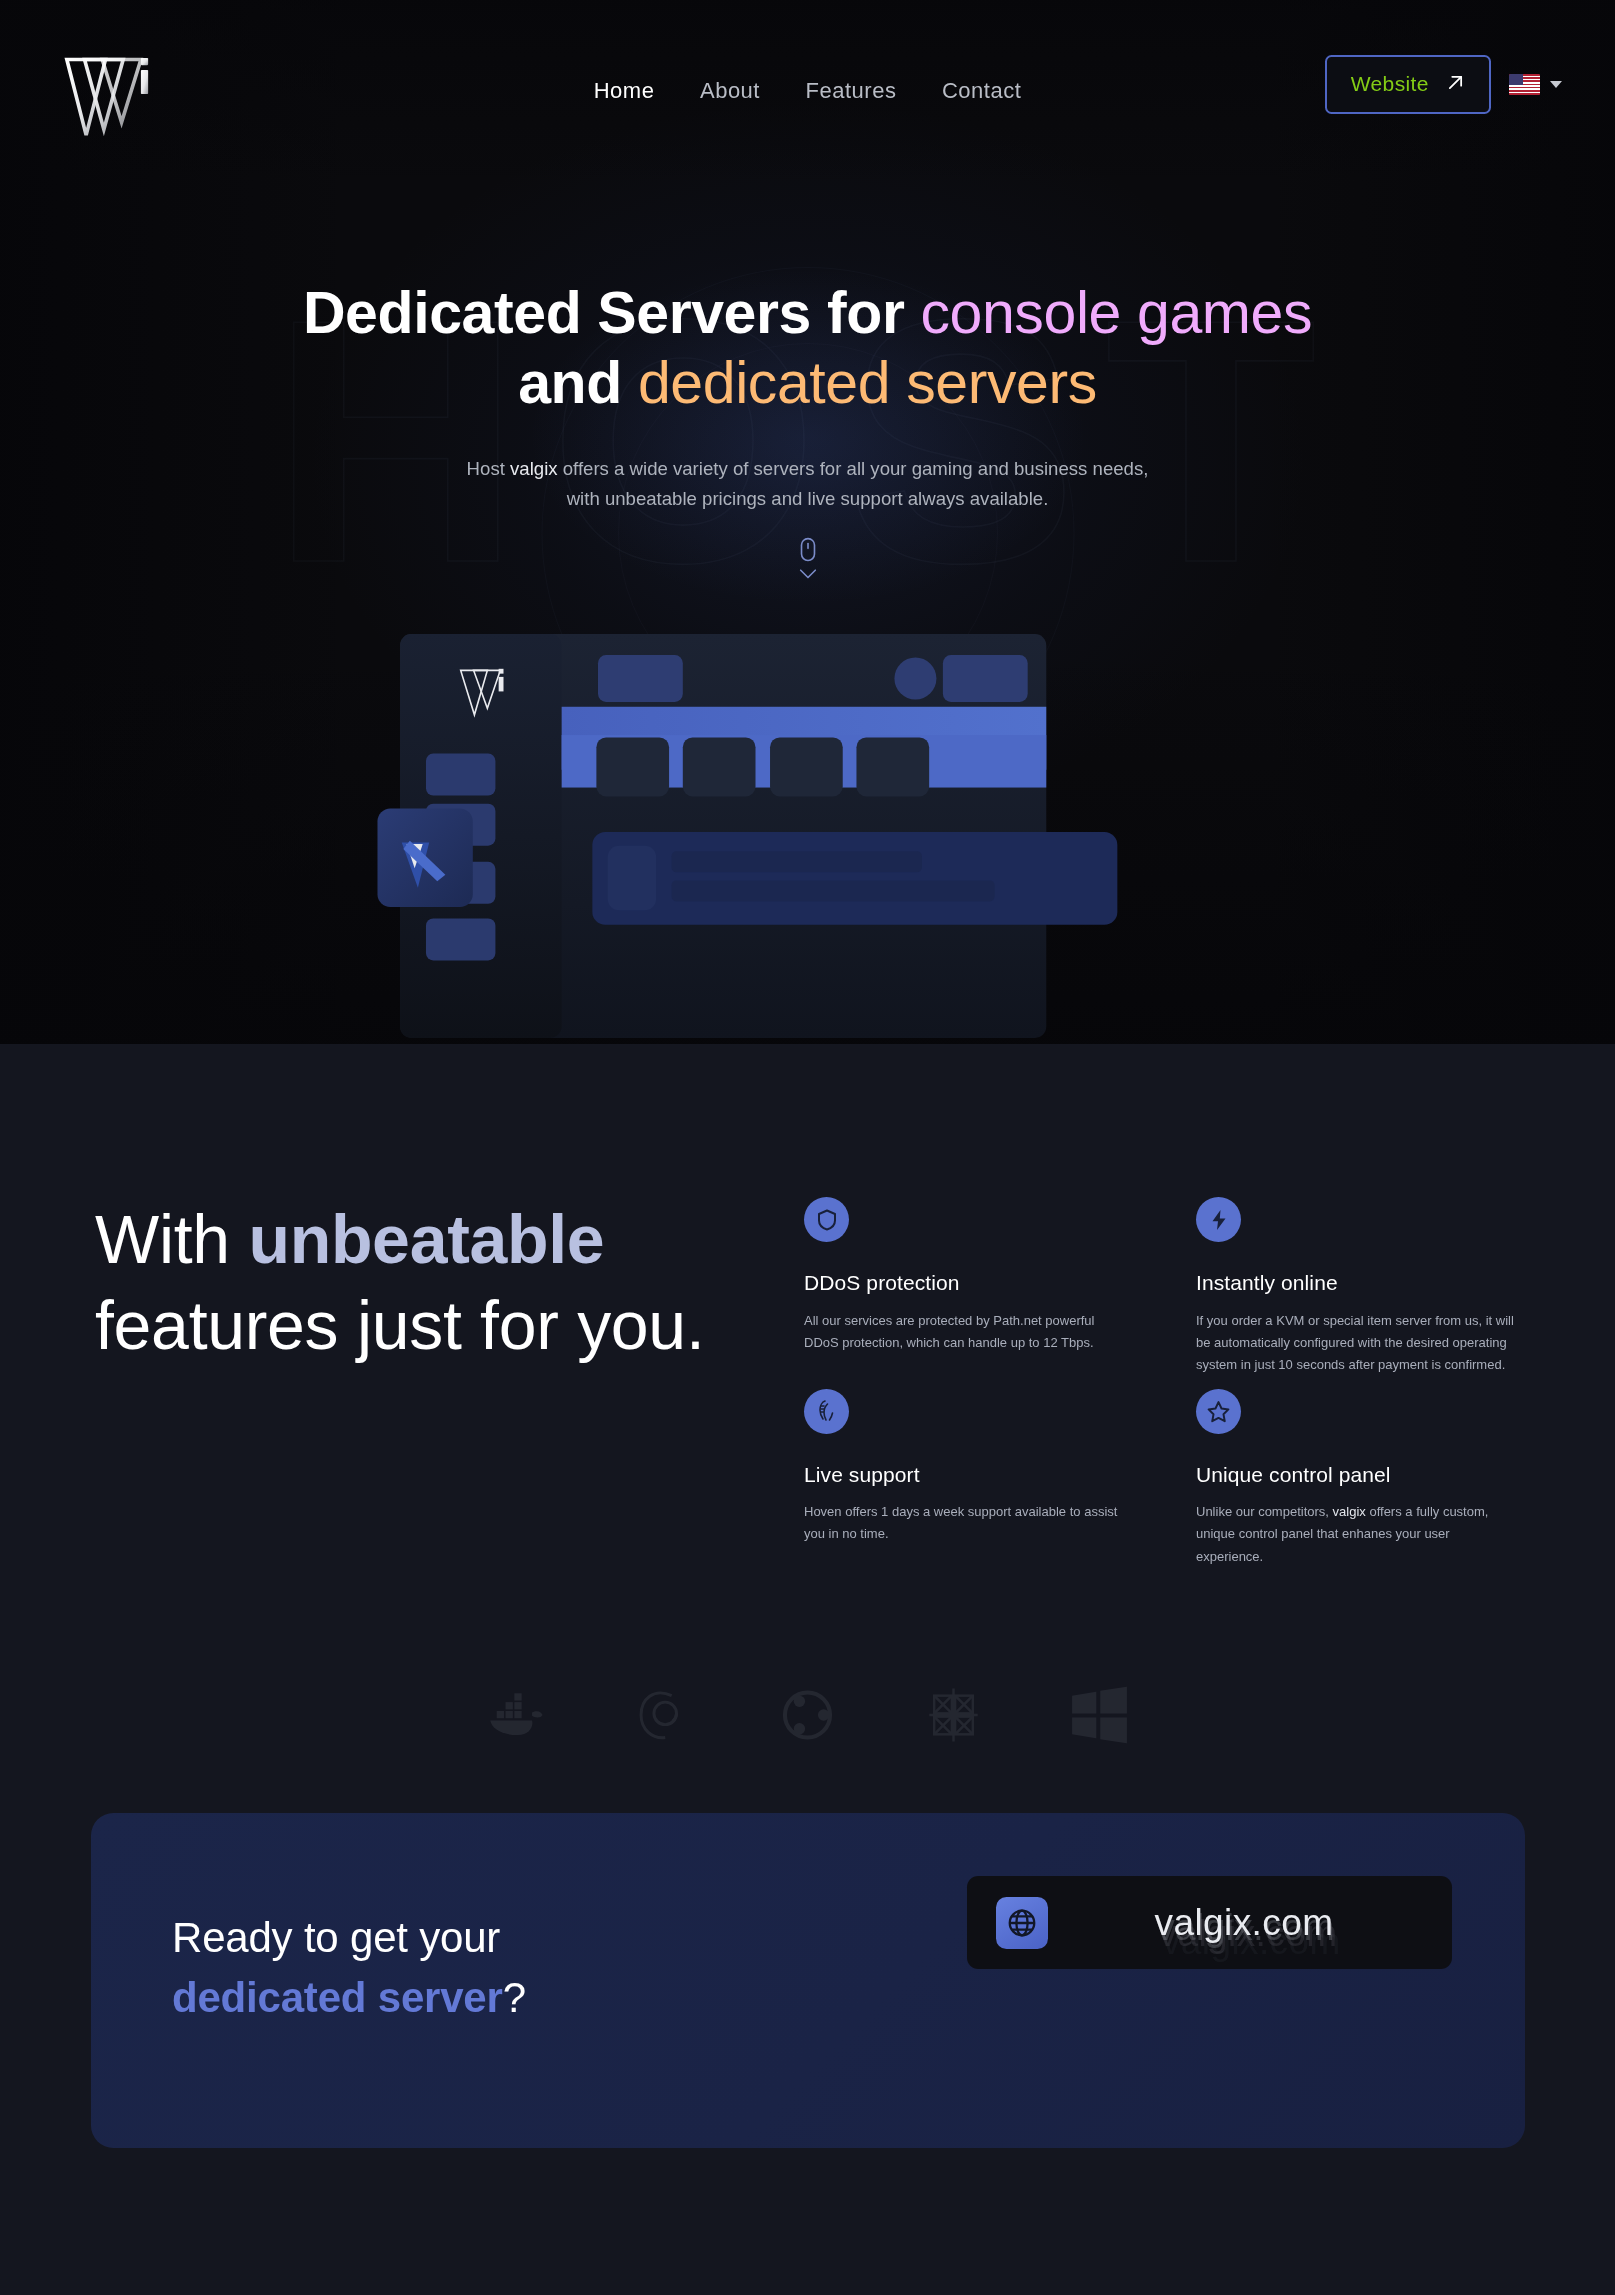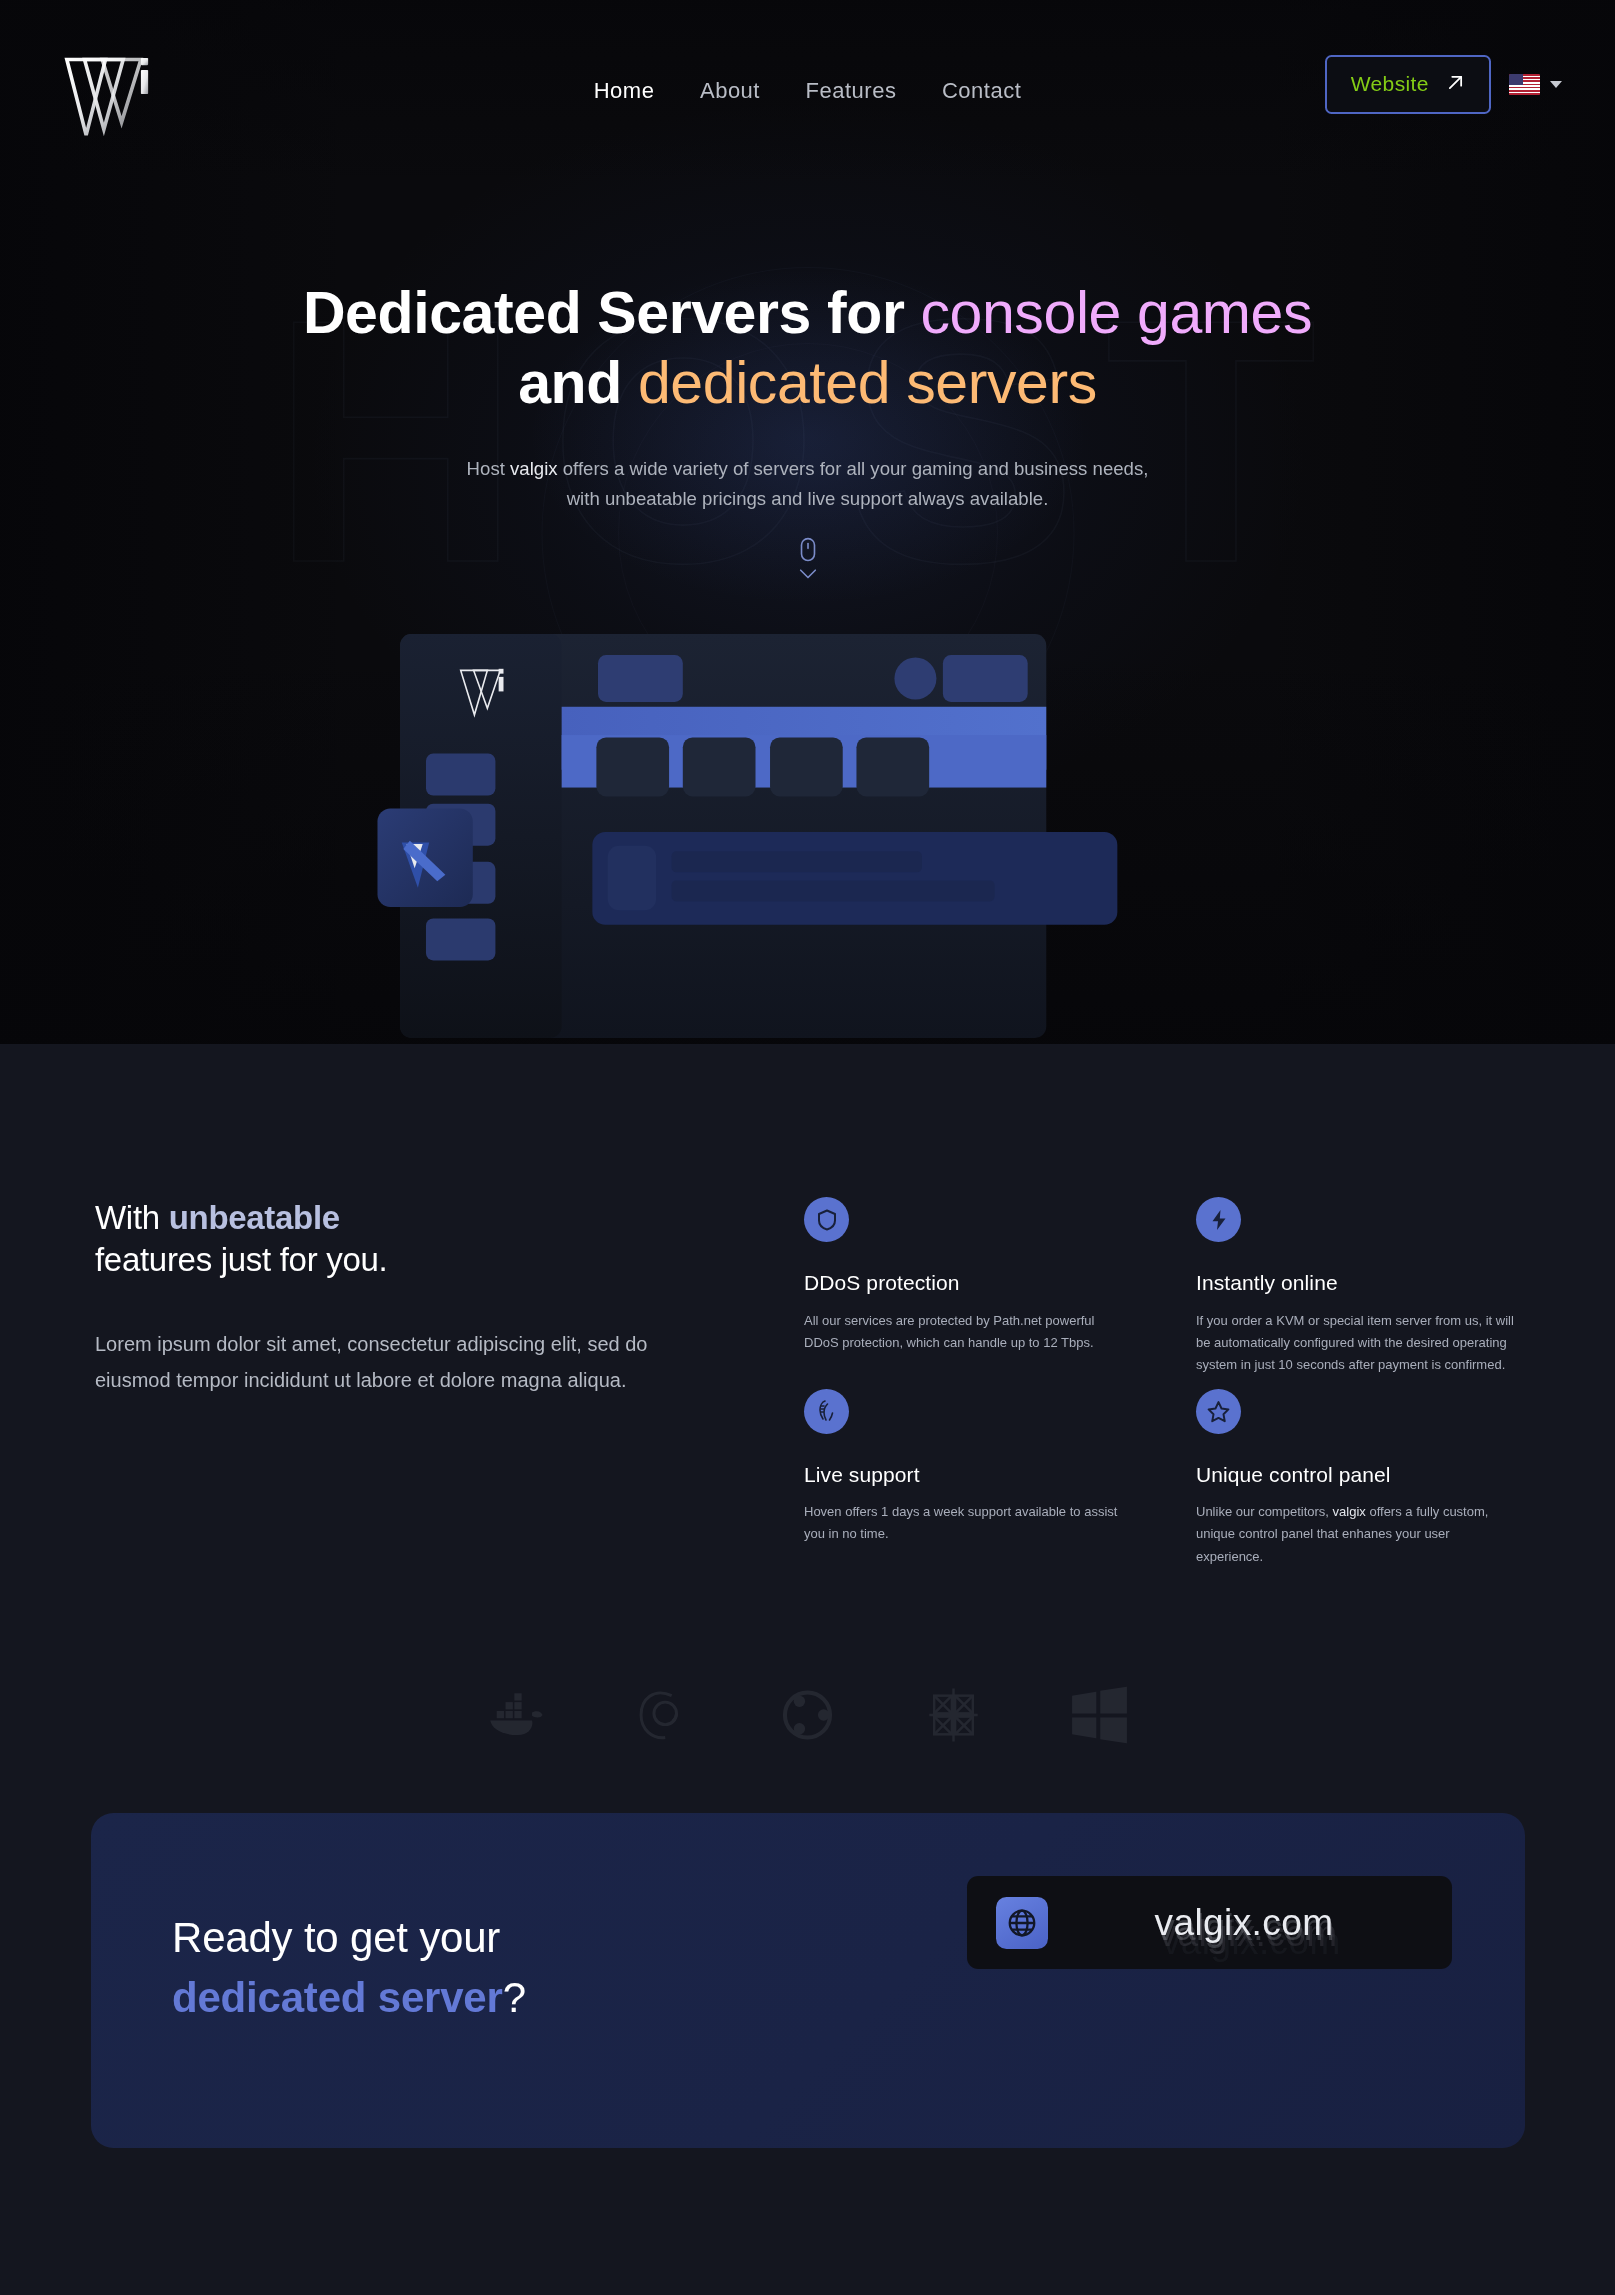--- a/index.html
+++ b/index.html
@@ -107,21 +107,21 @@
   .mock{ position:absolute; left:50%; top:626px; transform:translateX(-50%);
     width:1042px; height:420px; z-index:15;}
 
   
   .features{
     position:relative; width:1615px; height:808px;
     background:#14161f;
     overflow:hidden;
   }
   .feat-left{ position:absolute; left:95px; top:153px; width:614px; }
-  .feat-h2{ font-size:33px; line-height:1.26; font-weight:500; color:#fff; letter-spacing:-0.3px;}
+  .feat-h2{ font-size:68px; line-height:1.26; font-weight:500; color:#fff; letter-spacing:-0.3px;}
   .feat-h2 .em{ color:#b8c0e0; font-weight:700;}
   .feat-p{ margin-top:47px; font-size:20px; line-height:1.78; color:#b5bac4; }
 
   .feat-grid{
     position:absolute; left:804px; top:153px;
     width:727px;
     display:grid; grid-template-columns:380px 307px; column-gap:0px; row-gap:74px;gap:12px;
   }
   .feat-card{ width:323px; }
   .ficon{
@@ -309,21 +309,20 @@
 
   <div class="hero-vignette"></div>
 </section>
 
 <section class="features">
   <div class="feat-left">
     <h2 class="feat-h2">
       <span>With </span><span class="em">unbeatable</span><br>
       <span>features just for you.</span>
     </h2>
-    <p class="feat-p">Lorem ipsum dolor sit amet, consectetur adipiscing elit, sed do eiusmod tempor incididunt ut labore et dolore magna aliqua.</p>
   </div>
 
   <div class="feat-grid">
 
     <div class="feat-card">
       <div class="ficon">
         <svg width="24" height="24" viewBox="0 0 24 24" fill="none" stroke="#18203a" stroke-width="2" stroke-linejoin="round">
           <path d="M12 2.5 L20 6 v6.5c0 5-3.5 7.6-8 9-4.5-1.4-8-4-8-9V6z"></path>
         </svg>
       </div>

